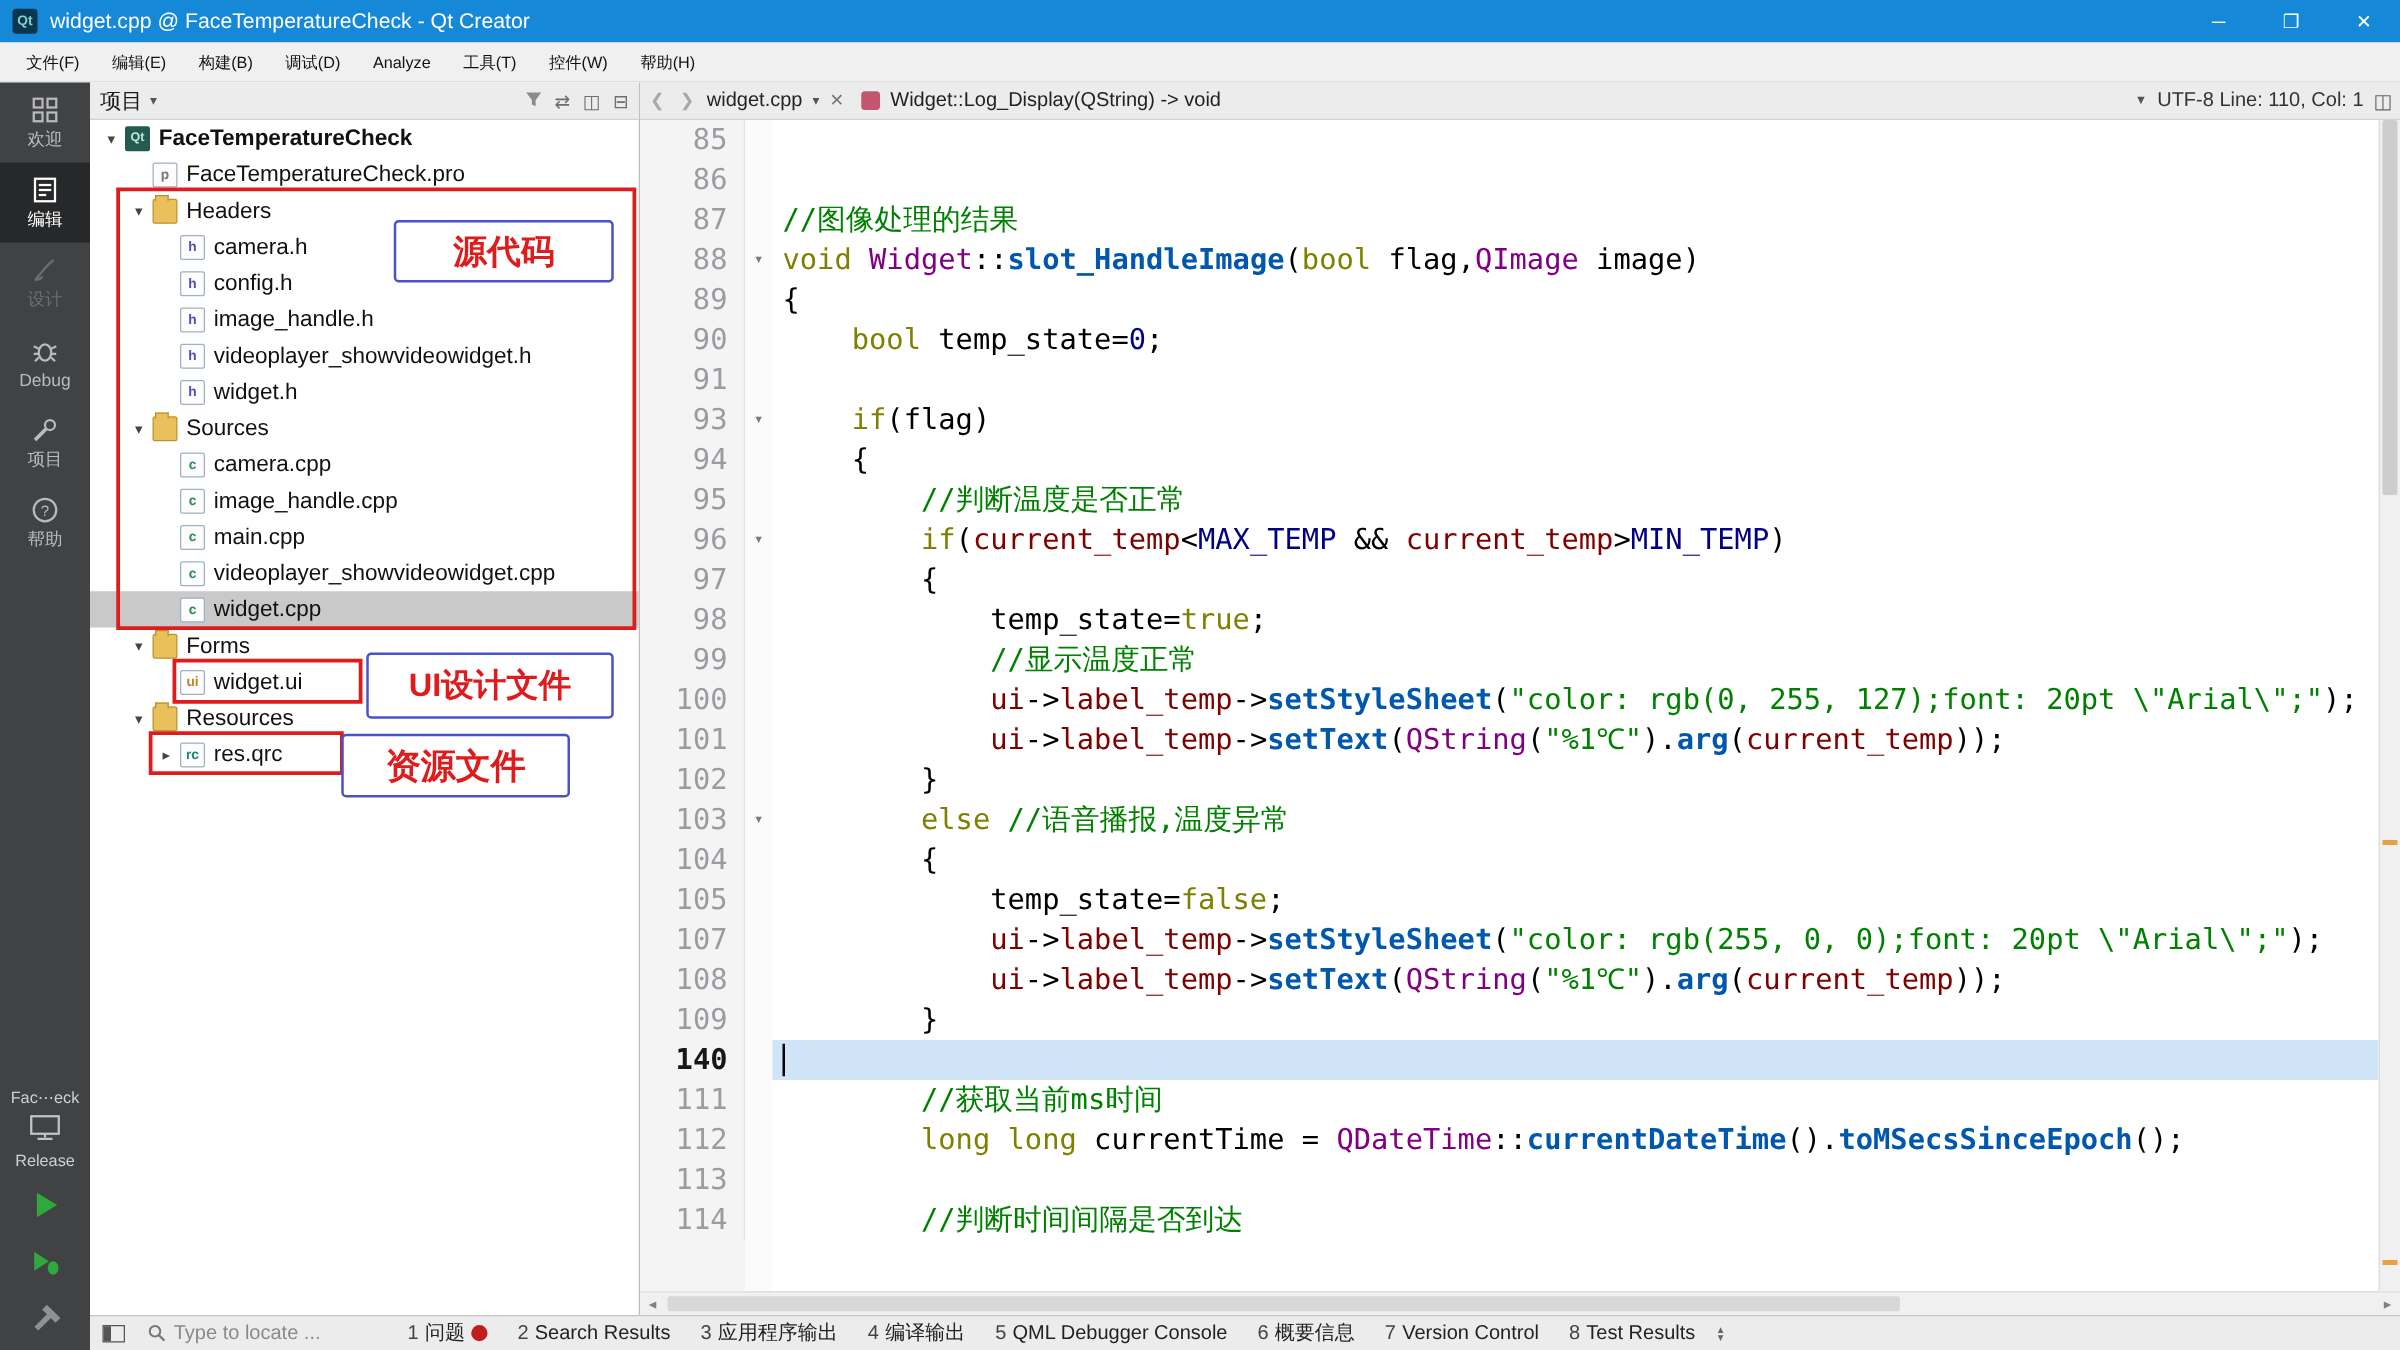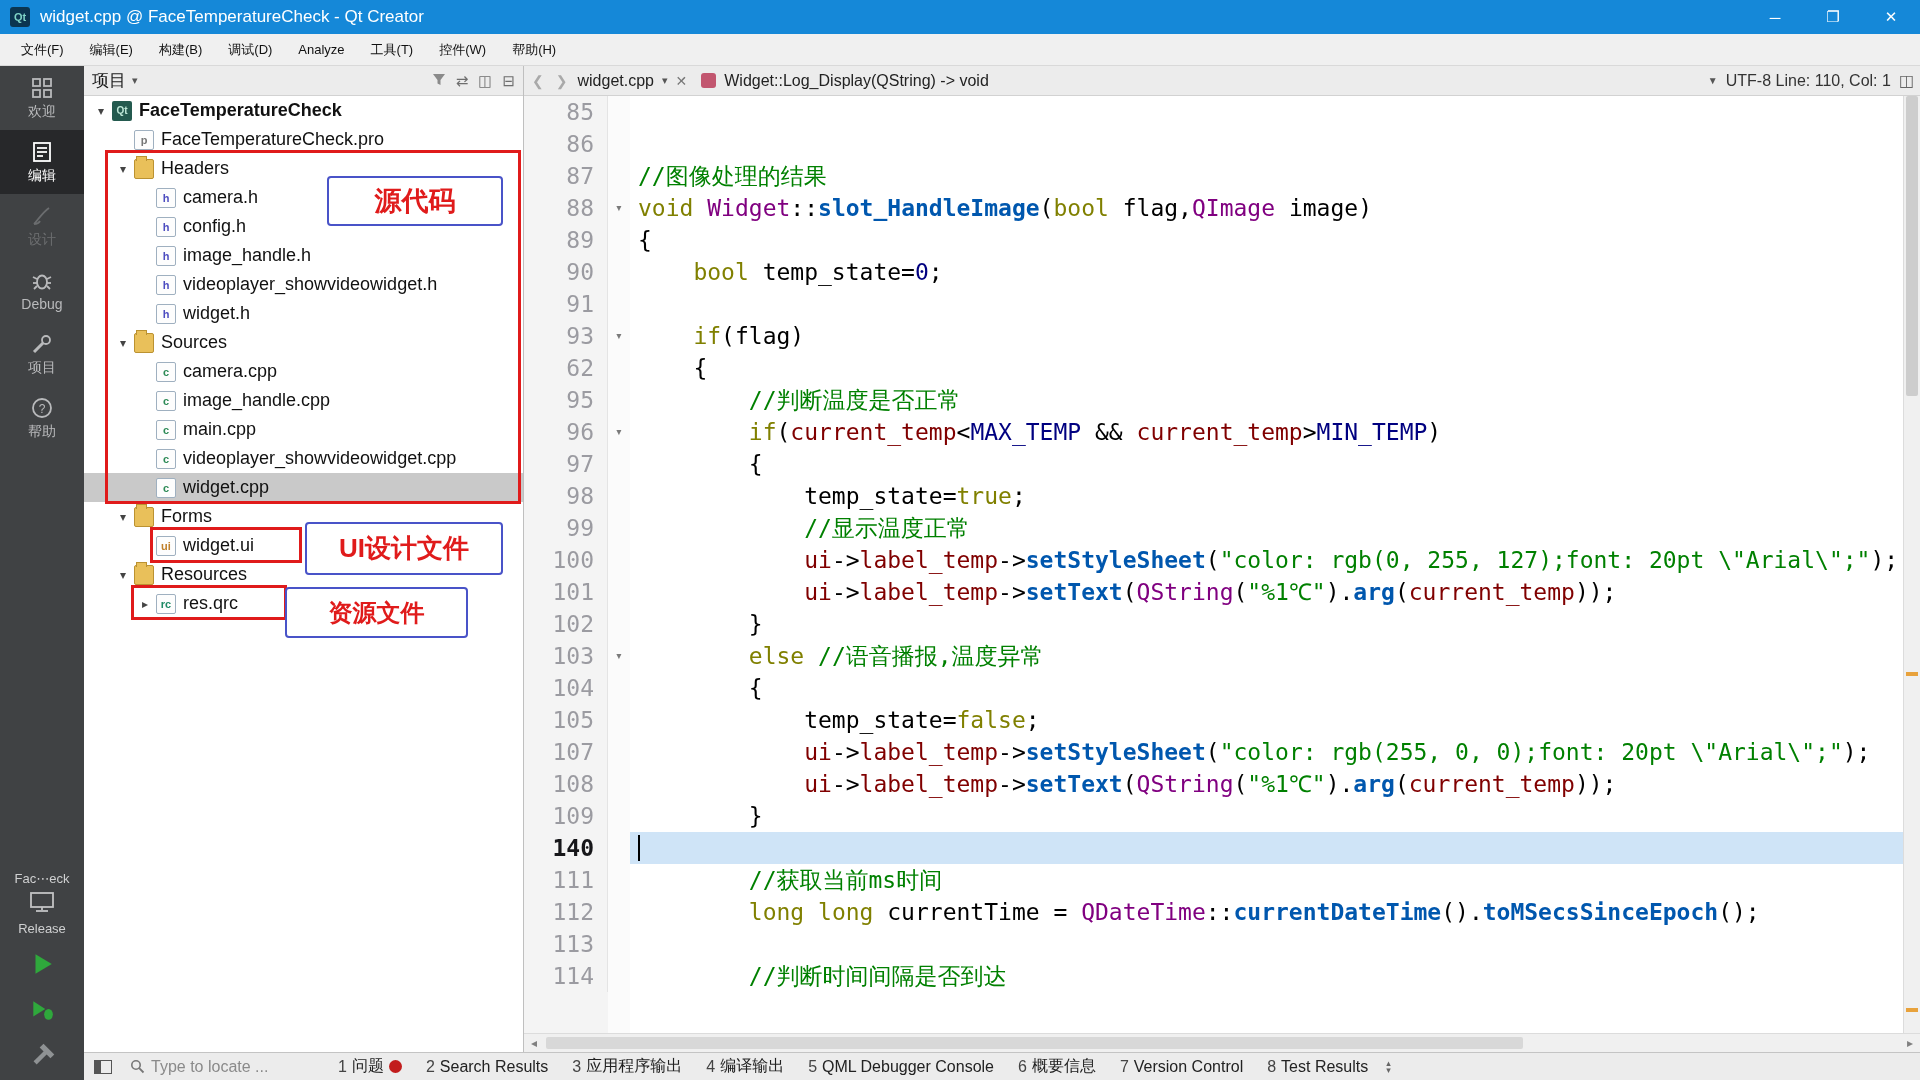--- a/index.html
+++ b/index.html
@@ -14,21 +14,21 @@
   .win-controls{margin-left:auto;display:flex;height:100%}
   .win-btn{width:58px;display:flex;align-items:center;justify-content:center;font-size:15px;color:#fff}
 
   
   .menubar{height:32px;background:#f0f0f0;display:flex;align-items:center;padding-left:8px;border-bottom:1px solid #d9d9d9;flex:none}
   .menu-item{padding:0 13px;font-size:13px;color:#111;height:100%;display:flex;align-items:center}
 
   .main{flex:1;display:flex;min-height:0}
 
   
-  .modebar{width:84px;background:#404244;display:flex;flex-direction:column;color:#b9babc;flex:none}
+  .modebar{width:72px;background:#404244;display:flex;flex-direction:column;color:#b9babc;flex:none}
   .mode{height:64px;display:flex;flex-direction:column;align-items:center;justify-content:center;gap:3px;font-size:14px}
   .mode.active{background:#27282a;color:#fff}
   .mode.disabled{color:#6b6d6f}
   .mode svg{display:block}
   .kit{margin-top:auto;display:flex;flex-direction:column;align-items:center;gap:4px;padding:8px 0;color:#cfd0d1;font-size:13px}
   .runbtns{display:flex;flex-direction:column;align-items:center;gap:6px;padding-bottom:4px}
   .runbtn{width:40px;height:40px;display:flex;align-items:center;justify-content:center}
 
   .right{flex:1;display:flex;flex-direction:column;min-width:0}
   .content{flex:1;display:flex;min-height:0}
@@ -52,21 +52,21 @@
   .lt-h{color:#4d4dc0}.lt-c{color:#2e8b57}.lt-p{color:#777}.lt-u{color:#c0802a}.lt-r{color:#1f8a66}
 
   
   .ann-box{position:absolute;border:3px solid #e01b1b;pointer-events:none;z-index:5}
   .ann-label{position:absolute;border:2px solid #4953c8;border-radius:4px;background:rgba(255,255,255,.92);color:#e01b1b;font-weight:bold;display:flex;align-items:center;justify-content:center;pointer-events:none;z-index:6}
   #ann-main{left:21px;top:84px;width:416px;height:354px}
   #ann-src{left:243px;top:110px;width:176px;height:50px;font-size:27px}
   #ann-uibox{left:66px;top:461px;width:152px;height:36px}
   #ann-uilbl{left:221px;top:456px;width:198px;height:53px;font-size:26px}
   #ann-resbox{left:47px;top:519px;width:156px;height:35px}
-  #ann-reslbl{left:201px;top:521px;width:183px;height:51px;font-size:24px}
+  #ann-reslbl{left:201px;top:521px;width:183px;height:51px;font-size:28px}
 
   
   .editor{flex:1;display:flex;flex-direction:column;min-width:0;position:relative}
   .editor-toolbar{height:30px;background:#ececec;border-bottom:1px solid #d2d2d2;display:flex;align-items:center;padding:0 6px;gap:8px;font-size:16px;flex:none;color:#222}
   .nav-arrow{color:#a9a9a9;font-size:14px;padding:0 2px}
   .tab-caret{font-size:11px;color:#555}
   .tab-close{color:#777;font-size:14px;margin-right:6px}
   .sym-icon{width:15px;height:15px;border-radius:3px;background:#c2566f;flex:none}
   .tb-right{margin-left:auto;display:flex;align-items:center;gap:8px;color:#333}
   .enc-caret{font-size:10px;color:#555}
@@ -368,21 +368,21 @@
           <div class="code-wrap">
             <div class="code" id="code">
                 <div class="line"><span class="ln">85</span><span class="fold"></span><span class="lbody"></span></div>
                 <div class="line"><span class="ln">86</span><span class="fold"></span><span class="lbody"></span></div>
                 <div class="line"><span class="ln">87</span><span class="fold"></span><span class="lbody"><span class="tok-c">//图像处理的结果</span></span></div>
                 <div class="line"><span class="ln">88</span><span class="fold">▾</span><span class="lbody"><span class="tok-k">void</span><span class="tok-d"> </span><span class="tok-t">Widget</span><span class="tok-d">::</span><span class="tok-fn">slot_HandleImage</span><span class="tok-d">(</span><span class="tok-k">bool</span><span class="tok-d"> flag,</span><span class="tok-t">QImage</span><span class="tok-d"> image)</span></span></div>
                 <div class="line"><span class="ln">89</span><span class="fold"></span><span class="lbody"><span class="tok-d">{</span></span></div>
                 <div class="line"><span class="ln">90</span><span class="fold"></span><span class="lbody"><span class="tok-d">    </span><span class="tok-k">bool</span><span class="tok-d"> temp_state=</span><span class="tok-num">0</span><span class="tok-d">;</span></span></div>
                 <div class="line"><span class="ln">91</span><span class="fold"></span><span class="lbody"></span></div>
                 <div class="line"><span class="ln">93</span><span class="fold">▾</span><span class="lbody"><span class="tok-d">    </span><span class="tok-k">if</span><span class="tok-d">(flag)</span></span></div>
-                <div class="line"><span class="ln">62</span><span class="fold"></span><span class="lbody"><span class="tok-d">    {</span></span></div>
+                <div class="line"><span class="ln">94</span><span class="fold"></span><span class="lbody"><span class="tok-d">    {</span></span></div>
                 <div class="line"><span class="ln">95</span><span class="fold"></span><span class="lbody"><span class="tok-d">        </span><span class="tok-c">//判断温度是否正常</span></span></div>
                 <div class="line"><span class="ln">96</span><span class="fold">▾</span><span class="lbody"><span class="tok-d">        </span><span class="tok-k">if</span><span class="tok-d">(</span><span class="tok-v">current_temp</span><span class="tok-d">&lt;</span><span class="tok-m">MAX_TEMP</span><span class="tok-d"> &amp;&amp; </span><span class="tok-v">current_temp</span><span class="tok-d">&gt;</span><span class="tok-m">MIN_TEMP</span><span class="tok-d">)</span></span></div>
                 <div class="line"><span class="ln">97</span><span class="fold"></span><span class="lbody"><span class="tok-d">        {</span></span></div>
                 <div class="line"><span class="ln">98</span><span class="fold"></span><span class="lbody"><span class="tok-d">            temp_state=</span><span class="tok-k">true</span><span class="tok-d">;</span></span></div>
                 <div class="line"><span class="ln">99</span><span class="fold"></span><span class="lbody"><span class="tok-d">            </span><span class="tok-c">//显示温度正常</span></span></div>
                 <div class="line"><span class="ln">100</span><span class="fold"></span><span class="lbody"><span class="tok-d">            </span><span class="tok-v">ui</span><span class="tok-d">-&gt;</span><span class="tok-v">label_temp</span><span class="tok-d">-&gt;</span><span class="tok-fn">setStyleSheet</span><span class="tok-d">(</span><span class="tok-s">"color: rgb(0, 255, 127);font: 20pt \"Arial\";"</span><span class="tok-d">);</span></span></div>
                 <div class="line"><span class="ln">101</span><span class="fold"></span><span class="lbody"><span class="tok-d">            </span><span class="tok-v">ui</span><span class="tok-d">-&gt;</span><span class="tok-v">label_temp</span><span class="tok-d">-&gt;</span><span class="tok-fn">setText</span><span class="tok-d">(</span><span class="tok-t">QString</span><span class="tok-d">(</span><span class="tok-s">"%1℃"</span><span class="tok-d">).</span><span class="tok-fn">arg</span><span class="tok-d">(</span><span class="tok-v">current_temp</span><span class="tok-d">));</span></span></div>
                 <div class="line"><span class="ln">102</span><span class="fold"></span><span class="lbody"><span class="tok-d">        }</span></span></div>
                 <div class="line"><span class="ln">103</span><span class="fold">▾</span><span class="lbody"><span class="tok-d">        </span><span class="tok-k">else</span><span class="tok-d"> </span><span class="tok-c">//语音播报,温度异常</span></span></div>
                 <div class="line"><span class="ln">104</span><span class="fold"></span><span class="lbody"><span class="tok-d">        {</span></span></div>

